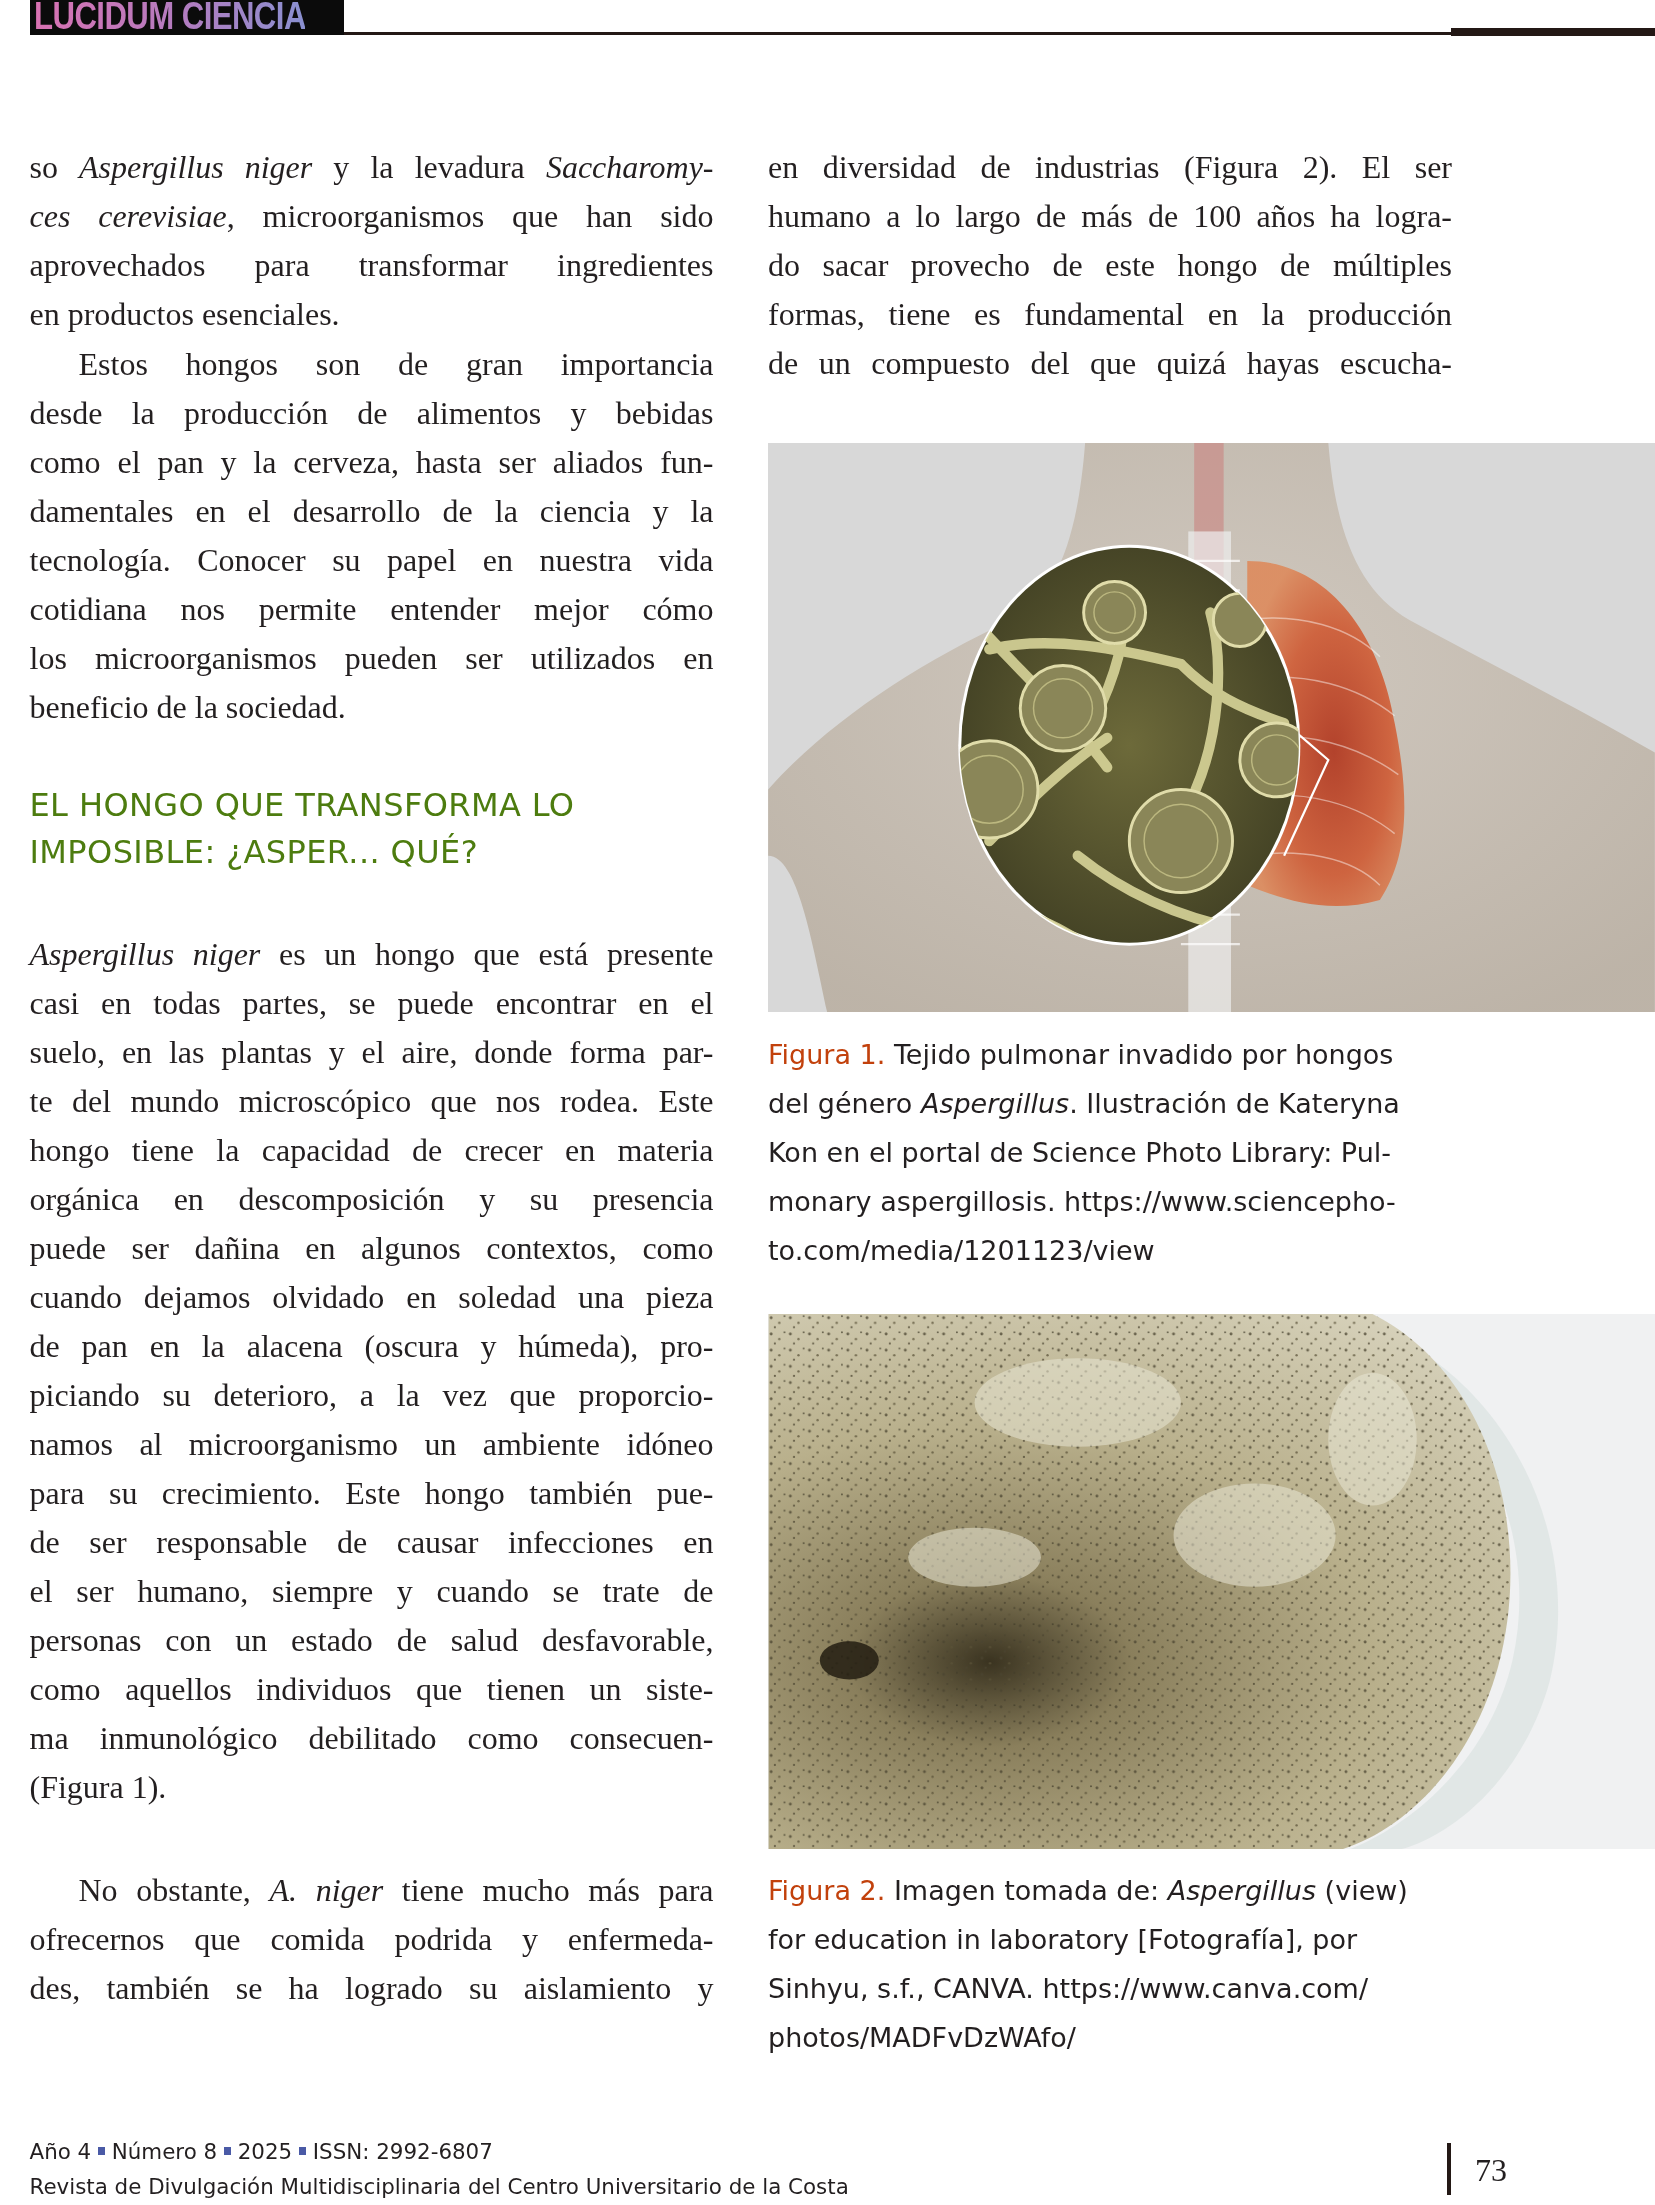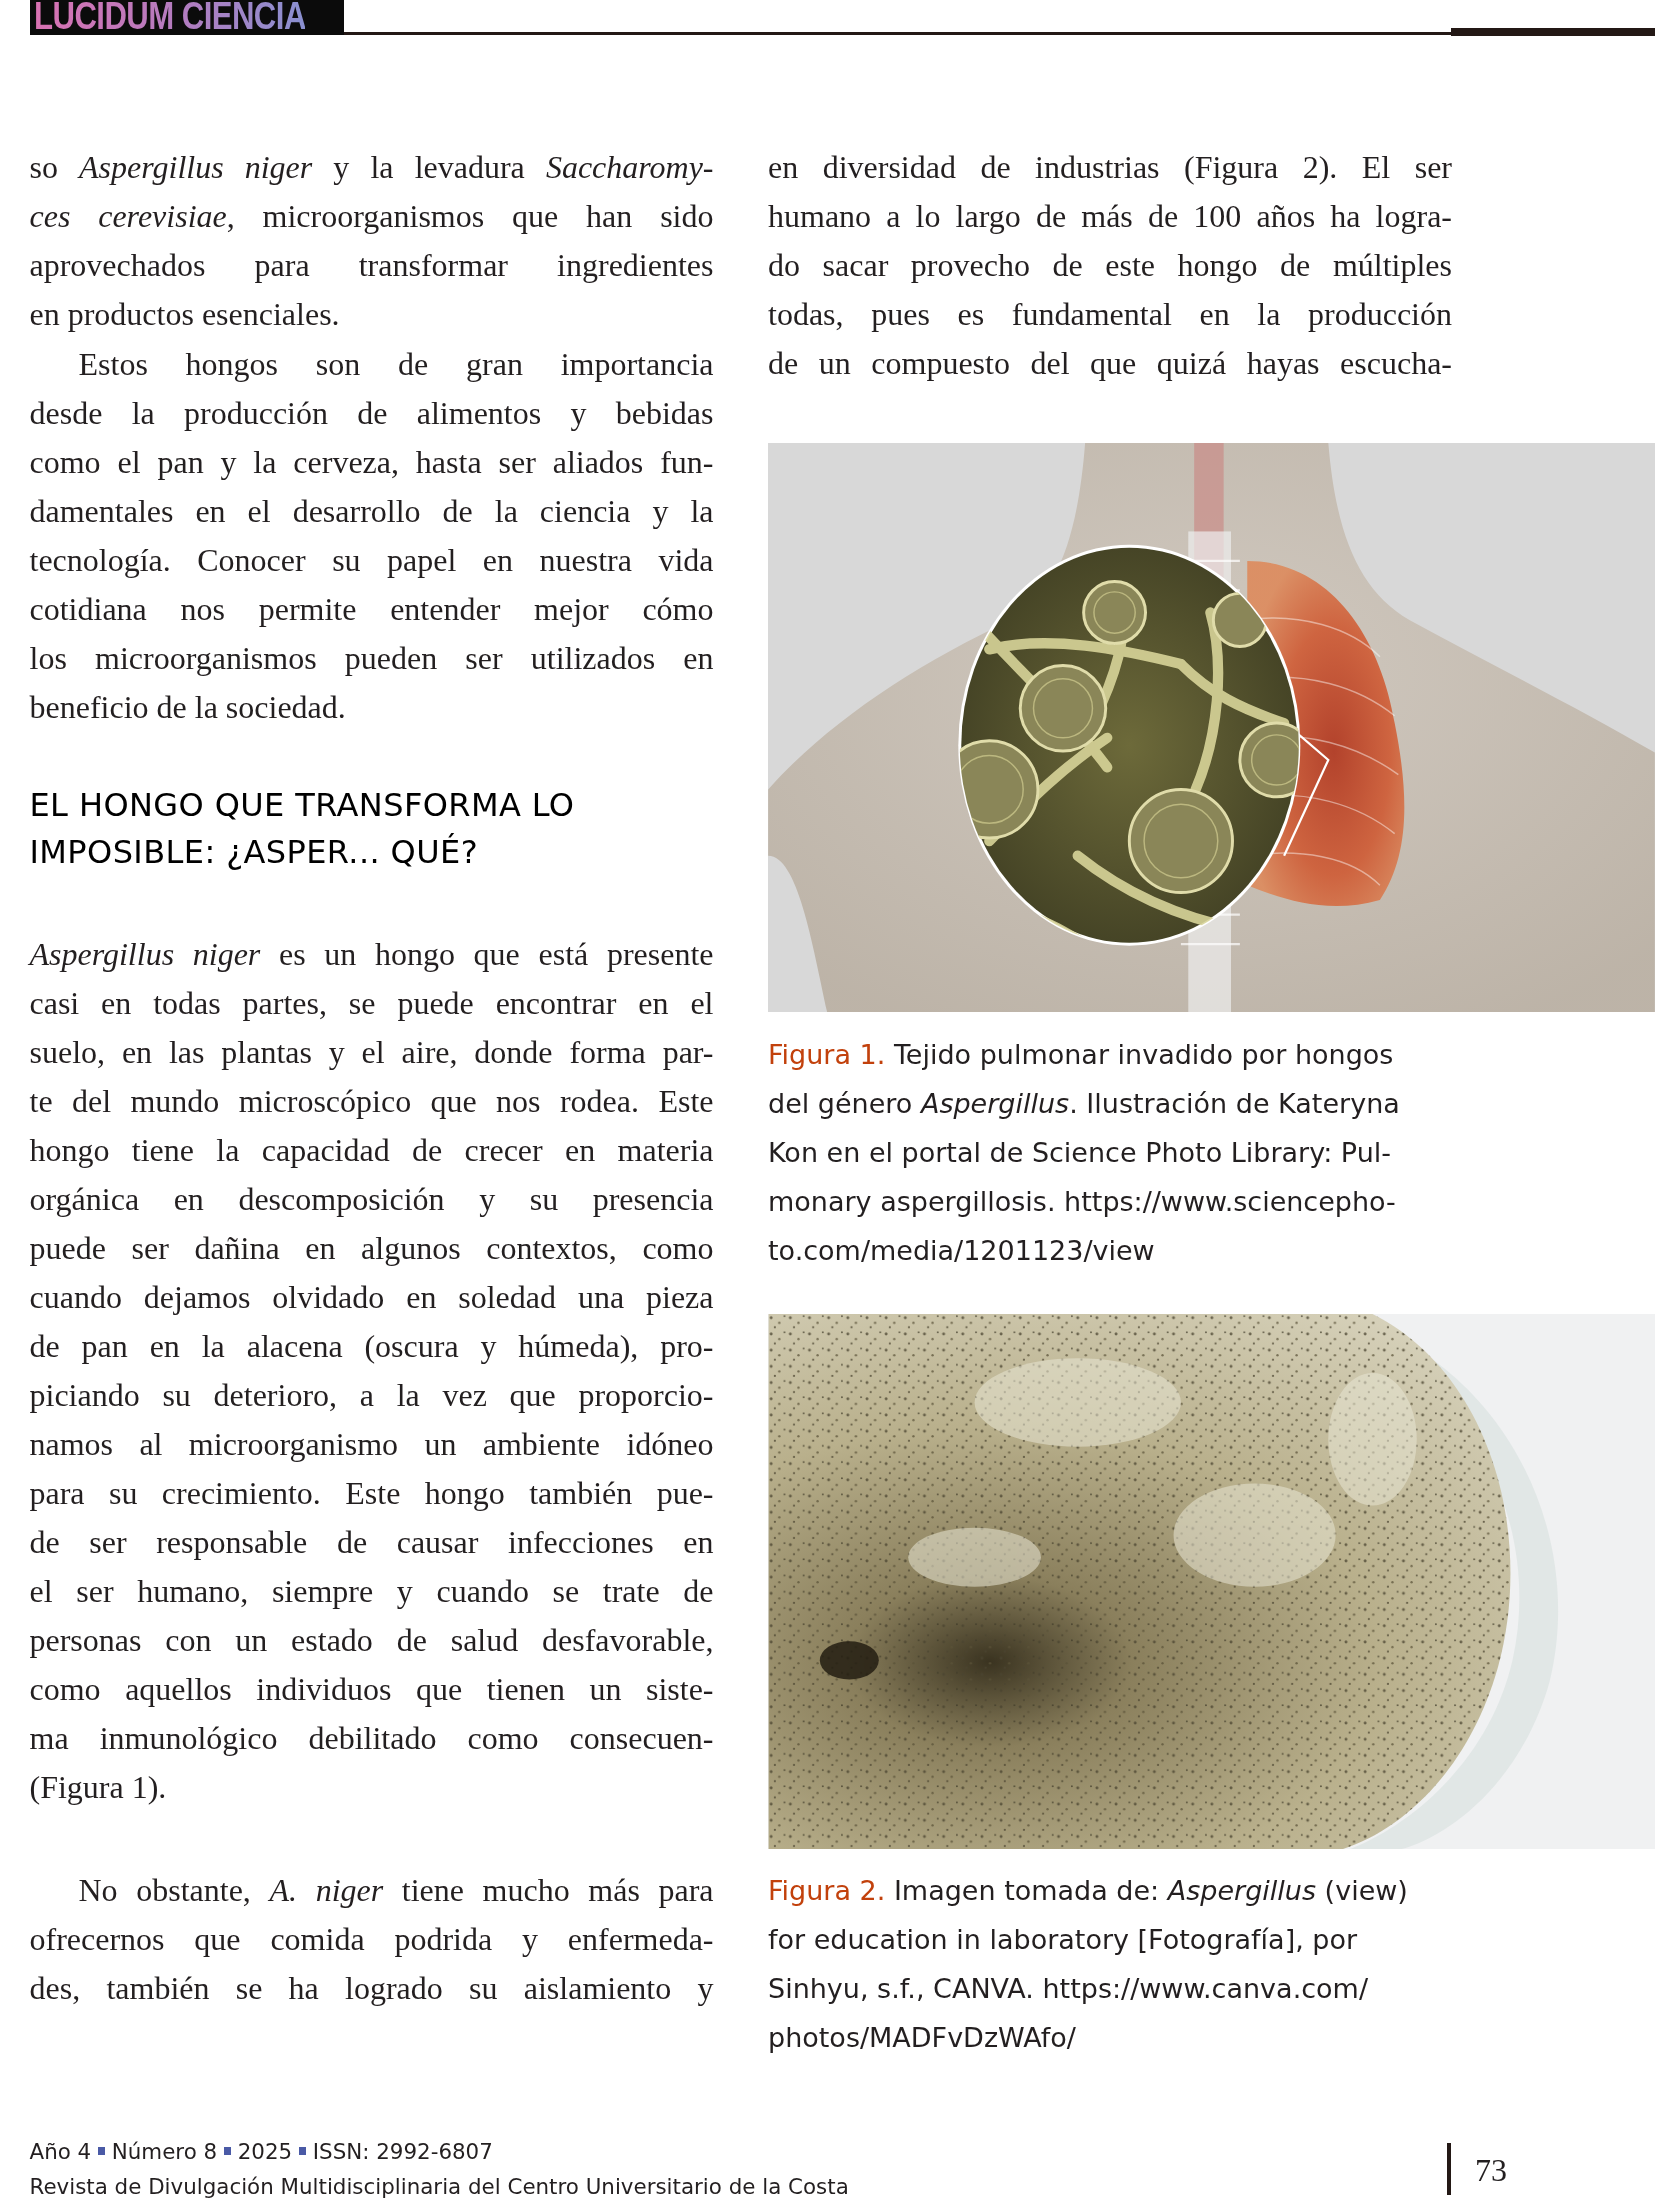--- a/index.html
+++ b/index.html
@@ -14,21 +14,21 @@
 
   
   .col { font-size: 32px; line-height: 49px; text-align: justify; }
   .col-left { left: 29.5px; width: 684px; }
   .col-right { left: 768px; width: 684px; }
   .line { display: block; height: 49px; white-space: nowrap; text-align-last: justify; }
   .line.last { text-align-last: left; }
   .indent { padding-left: 49px; }
   em, .it { font-style: italic; }
 
-  .heading { left: 29.5px; top: 782px; width: 693px; font-family: "DejaVu Sans", sans-serif; color: #000000; font-size: 32px; line-height: 47px; letter-spacing: 0.4px; }
+  .heading { left: 29.5px; top: 782px; width: 693px; font-family: "DejaVu Sans", sans-serif; color: #4d7c0f; font-size: 32px; line-height: 47px; letter-spacing: 0.4px; }
   .heading span { display: block; white-space: nowrap; }
 
   
   .fig1 { left: 768px; top: 443px; width: 887px; height: 569px; background: #d8d8d8; overflow: hidden; }
   .fig2 { left: 768px; top: 1314px; width: 887px; height: 535px; background: #f2f2f2; overflow: hidden; }
 
   .caption { left: 768px; width: 693px; font-family: "DejaVu Sans", sans-serif; font-size: 27px; line-height: 49px; color: #231f20; }
   .caption span.l { display: block; white-space: nowrap; }
   .fig-label { color: #c2410c; }
 
@@ -92,21 +92,21 @@
 <div class="abs col col-left" style="top:1866px;">
     <span class="line indent"><span>No obstante, </span><em>A. niger</em><span> tiene mucho más para</span></span>
     <span class="line"><span>ofrecernos que comida podrida y enfermeda-</span></span>
     <span class="line"><span>des, también se ha logrado su aislamiento y</span></span>
   </div>
 
 <div class="abs col col-right" style="top:143px;">
     <span class="line"><span>en diversidad de industrias (Figura 2). El ser</span></span>
     <span class="line"><span>humano a lo largo de más de 100 años ha logra-</span></span>
     <span class="line"><span>do sacar provecho de este hongo de múltiples</span></span>
-    <span class="line"><span>todas, pues es fundamental en la producción</span></span>
+    <span class="line"><span>formas, tiene es fundamental en la producción</span></span>
     <span class="line"><span>de un compuesto del que quizá hayas escucha-</span></span>
   </div>
 
 <div class="abs fig1" title="Ilustración de pulmones humanos con acercamiento circular a conidióforos de Aspergillus">
   <svg width="887" height="569" viewBox="0 0 1203 772" xmlns="http://www.w3.org/2000/svg">
     <defs>
       <radialGradient id="bodyG" cx="50%" cy="40%" r="70%">
         <stop offset="0%" stop-color="#cfc6bb"></stop>
         <stop offset="100%" stop-color="#b8ad9f"></stop>
       </radialGradient>

